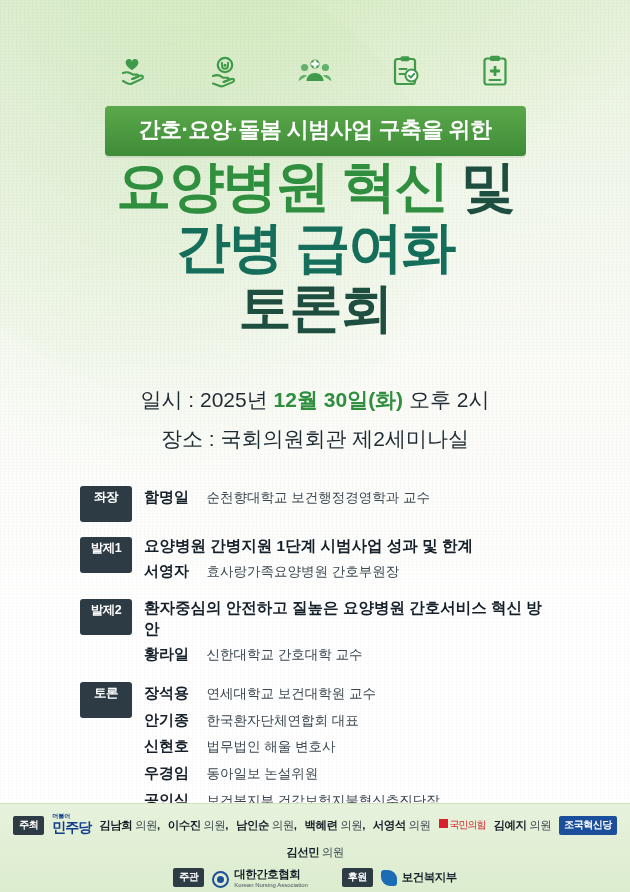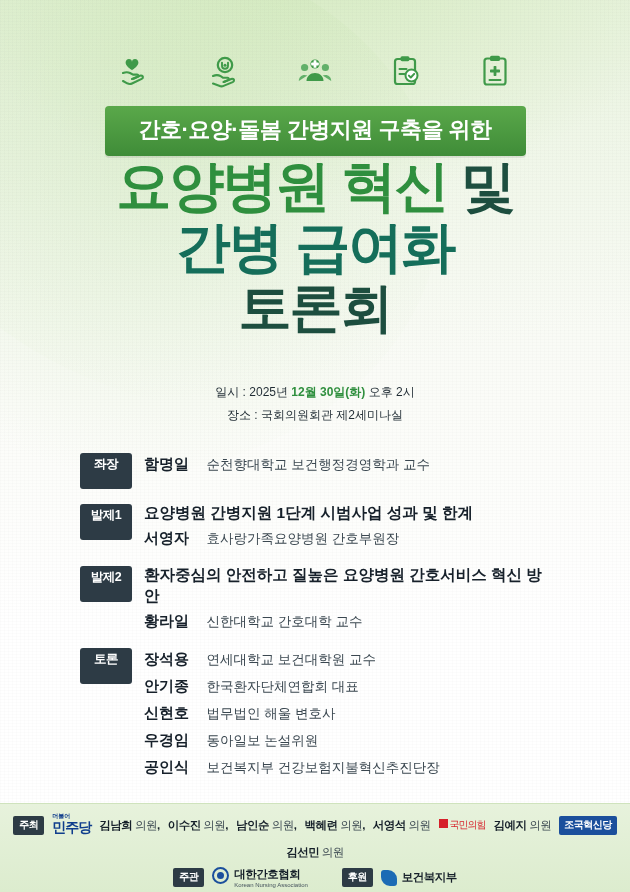--- a/index.html
+++ b/index.html
@@ -97,21 +97,21 @@
   .tl1 .g { color: #2f8f3e; }
   .tl1 .d { color: #1d4e3f; }
   .tl2 { font-size: 55px; font-weight: bold; letter-spacing: -2px; color: #156e5a; margin-top: 4px; }
   .tl3 { font-size: 53px; font-weight: bold; letter-spacing: -2px; color: #1d4e3f; margin-top: 4px; }
 
   
   .meta {
     position: relative;
     text-align: center;
     margin-top: 46px;
-    font-size: 12px;
+    font-size: 21px;
     color: #1f2b33;
     line-height: 1.85;
   }
   .meta .hl { color: #2f8f3e; font-weight: bold; }
 
   
   .program {
     position: relative;
     margin: 26px auto 0;
     width: 470px;
@@ -172,21 +172,21 @@
   .party-dm .sub { display:block; font-size: 6px; letter-spacing: 0; line-height: 1; color:#0f3d8c; }
   .party-pp { color: #d6202a; font-weight: normal; font-size: 10px; letter-spacing: -1px; }
   .party-rb {
     background: #1b4f9c; color: #fff; font-weight: bold;
     font-size: 10px; padding: 2px 5px 3px; border-radius: 2px; letter-spacing: -0.5px;
   }
   .mname { font-size: 11.5px; color: #16202a; font-weight: bold; letter-spacing: -0.5px; }
   .mname .ord { font-weight: normal; color: #3a4750; }
   .sqdot { width: 9px; height: 9px; background: #d6202a; display: inline-block; margin-right: 2px; }
   .knaLogo {
-    display: inline-flex; align-items: flex-start; gap: 5px;
+    display: inline-flex; align-items: flex-end; gap: 5px;
   }
   .knaMark {
     width: 17px; height: 17px; border-radius: 50%;
     border: 2px solid #1b4f9c;
     position: relative;
   }
   .knaMark::after {
     content: ""; position: absolute; left: 3px; top: 3px;
     width: 7px; height: 7px; border-radius: 50%; background: #1b4f9c;
   }
@@ -250,21 +250,21 @@
         <rect x="4.5" y="4.5" width="21" height="26" rx="2.6" fill="none" stroke="#3f9a49" stroke-width="2.2"></rect>
         <rect x="10" y="1.8" width="10" height="5.2" rx="1.6" fill="#3f9a49"></rect>
         <rect x="13.6" y="12" width="2.8" height="10" rx="0.7" fill="#3f9a49"></rect>
         <rect x="10" y="15.6" width="10" height="2.8" rx="0.7" fill="#3f9a49"></rect>
         <path d="M9.5 26h11" stroke="#3f9a49" stroke-width="2" stroke-linecap="round"></path>
       </svg>
     </span>
   </div>
 
   <div class="ribbon-wrap">
-    <div class="ribbon">간호·요양·돌봄 간병지원 구축을 위한</div>
+    <div class="ribbon">간호·요양·돌봄 시범사업 구축을 위한</div>
   </div>
 
   <div class="title-block">
     <div class="tl1">
       <span class="g">요양병원 혁신</span>
       <span class="d">및</span>
     </div>
     <div class="tl2">간병 급여화</div>
     <div class="tl3">토론회</div>
   </div>

